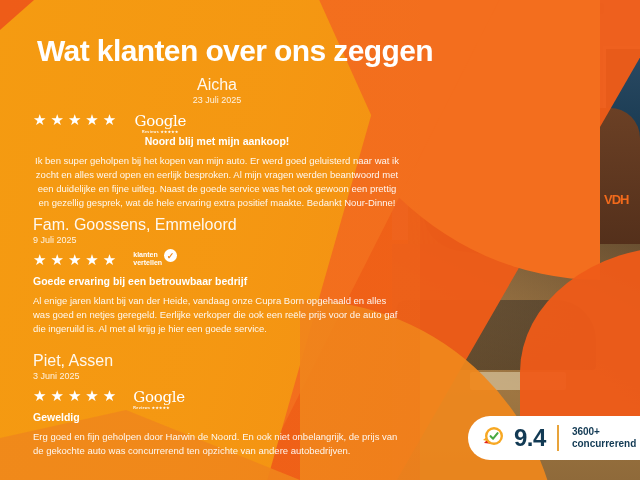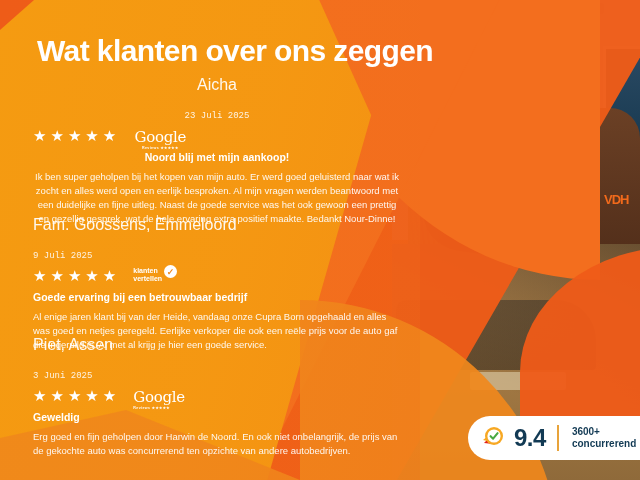--- a/index.html
+++ b/index.html
@@ -217,35 +217,34 @@
     font-size: 30px;
     font-weight: 700;
     color: #FFFFFF;
     letter-spacing: -0.6px;
     white-space: nowrap;
   }
 
   .review { position: absolute; left: 33px; }
   .r1 { top: 76px; text-align: center; }
   .r2 { top: 216px; }
-  .r3 { top: 336px; }
+  .r3 { top: 352px; }
 
   .rv-name {
     font-size: 16px;
     font-weight: 400;
     color: rgba(255,255,255,.93);
     line-height: 1.1;
     white-space: nowrap;
   }
   .rv-date {
-    margin-top: 18px;
+    margin-top: 2px;
     font-size: 9px;
     color: rgba(255,255,255,.88);
     line-height: 1.1;
-    font-family: Liberation Mono, monospace;
   }
   .rv-meta {
     display: flex;
     align-items: center;
     gap: 16px;
     margin-top: 3px;
     height: 22px;
   }
   .stars {
     display: flex;

